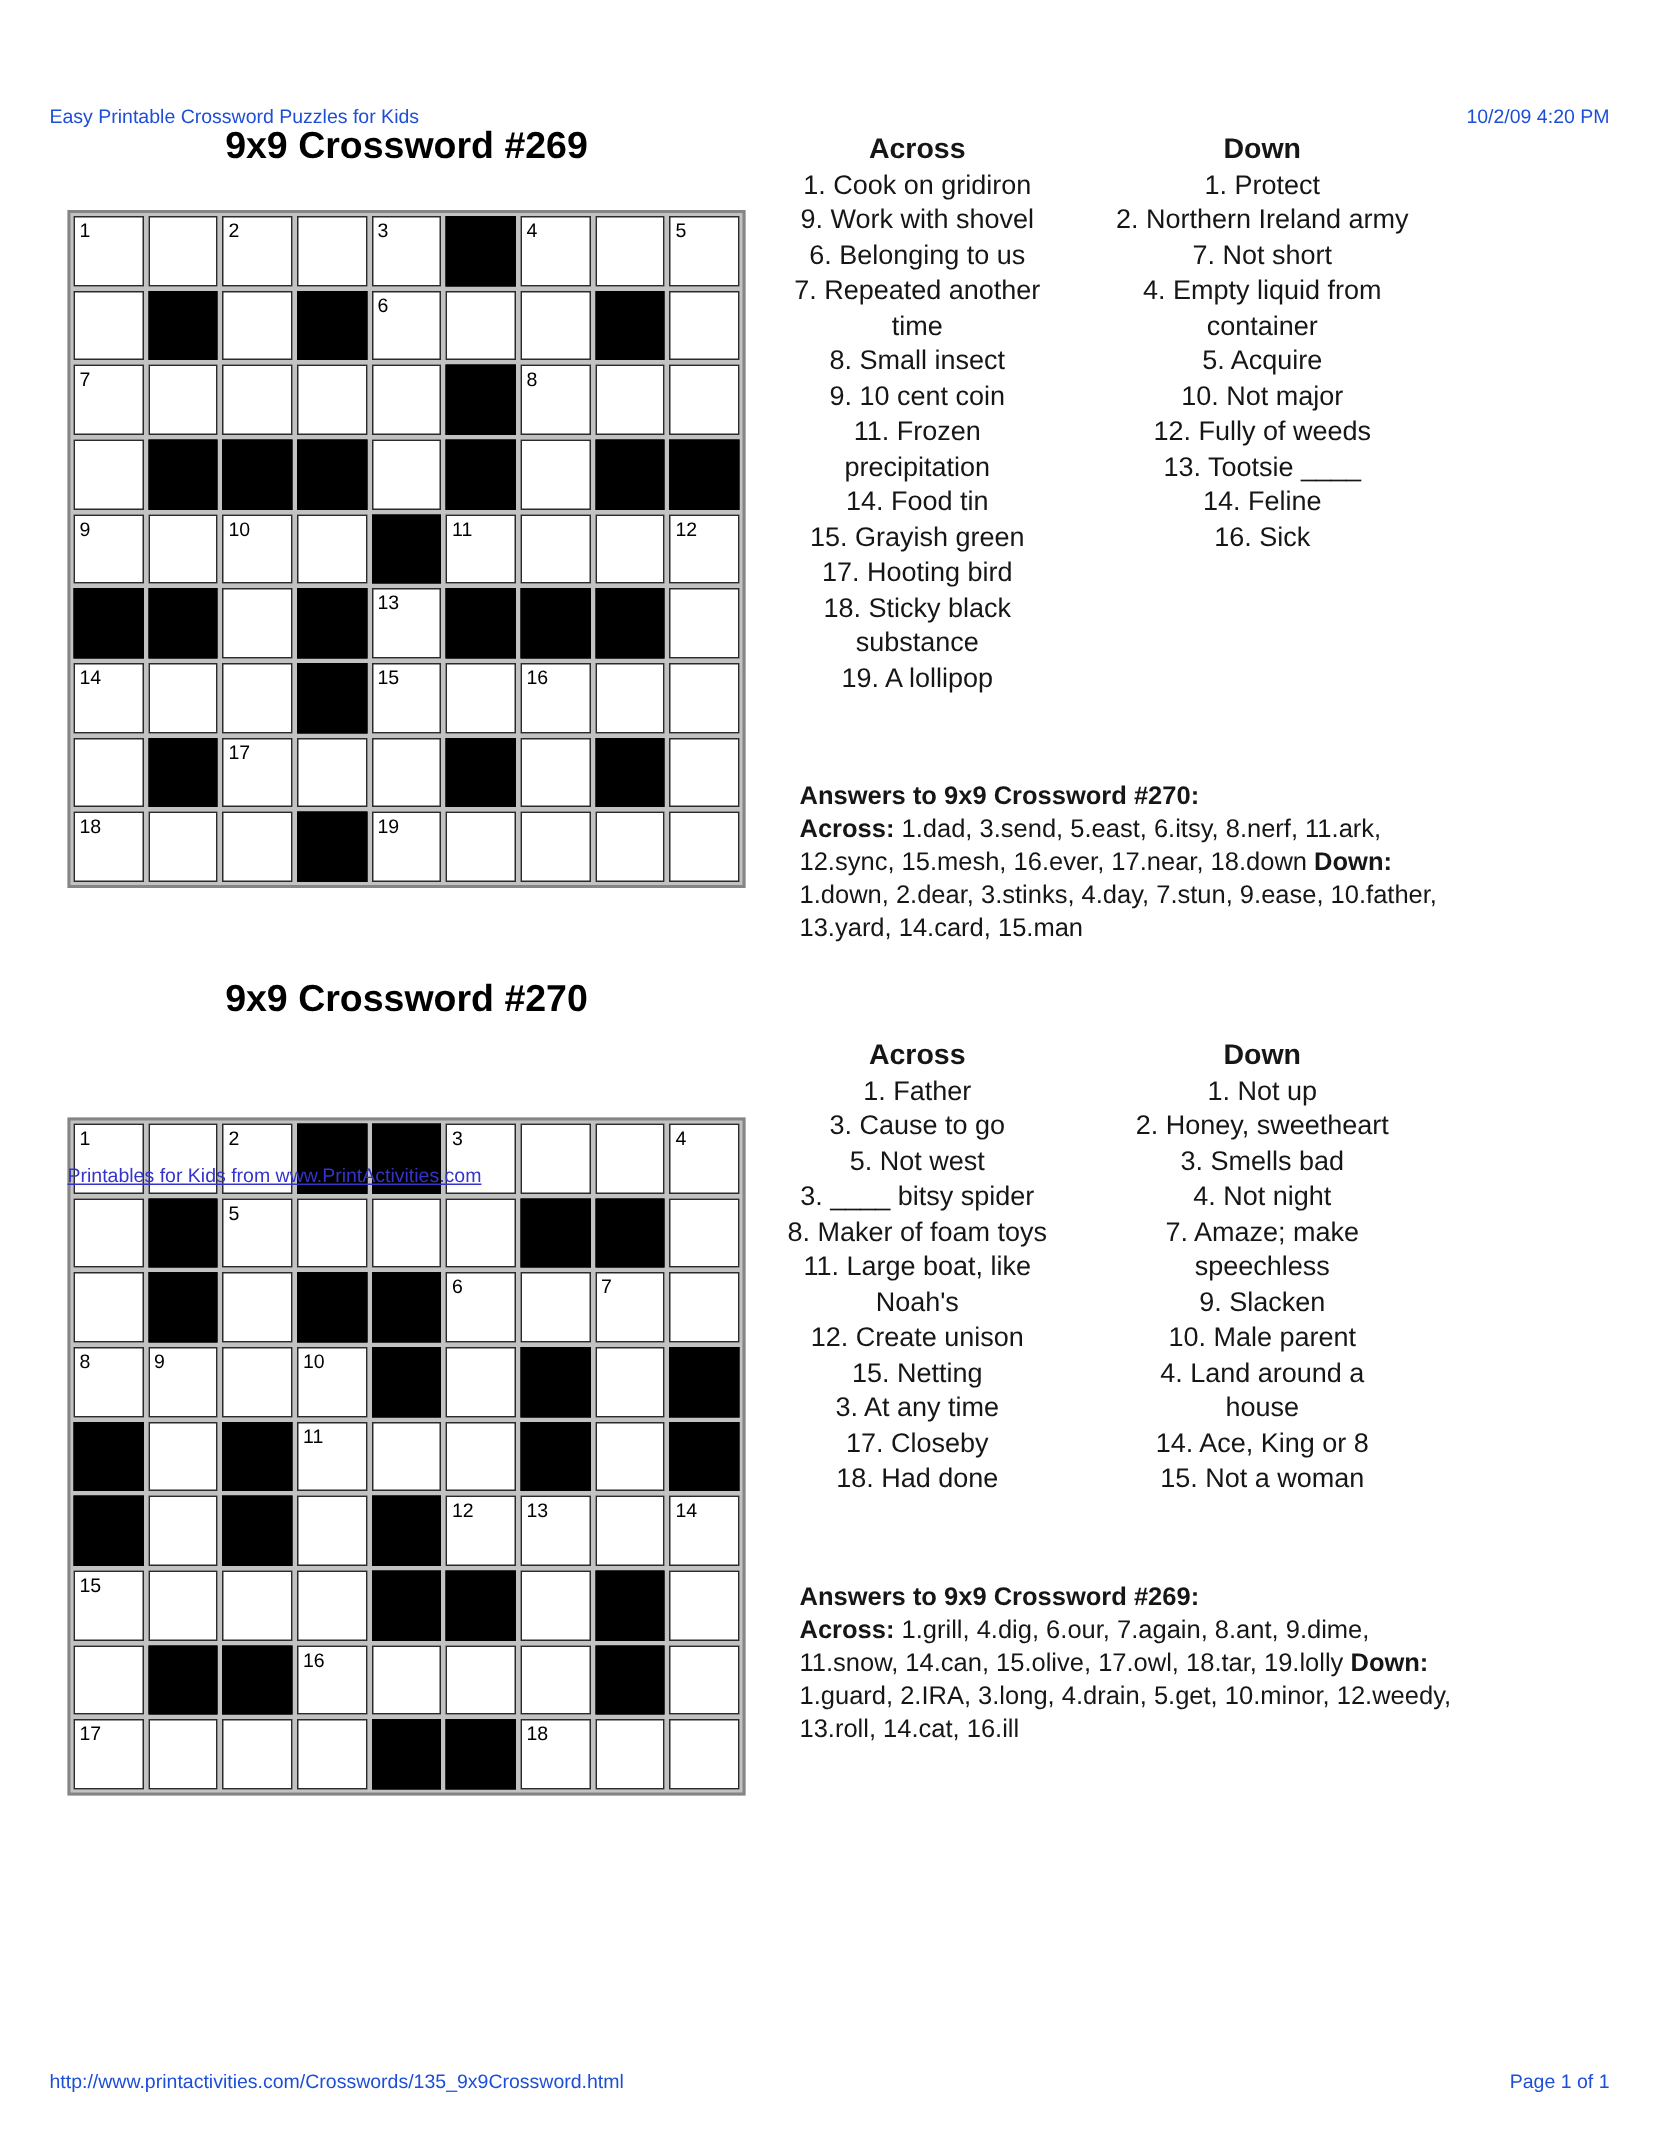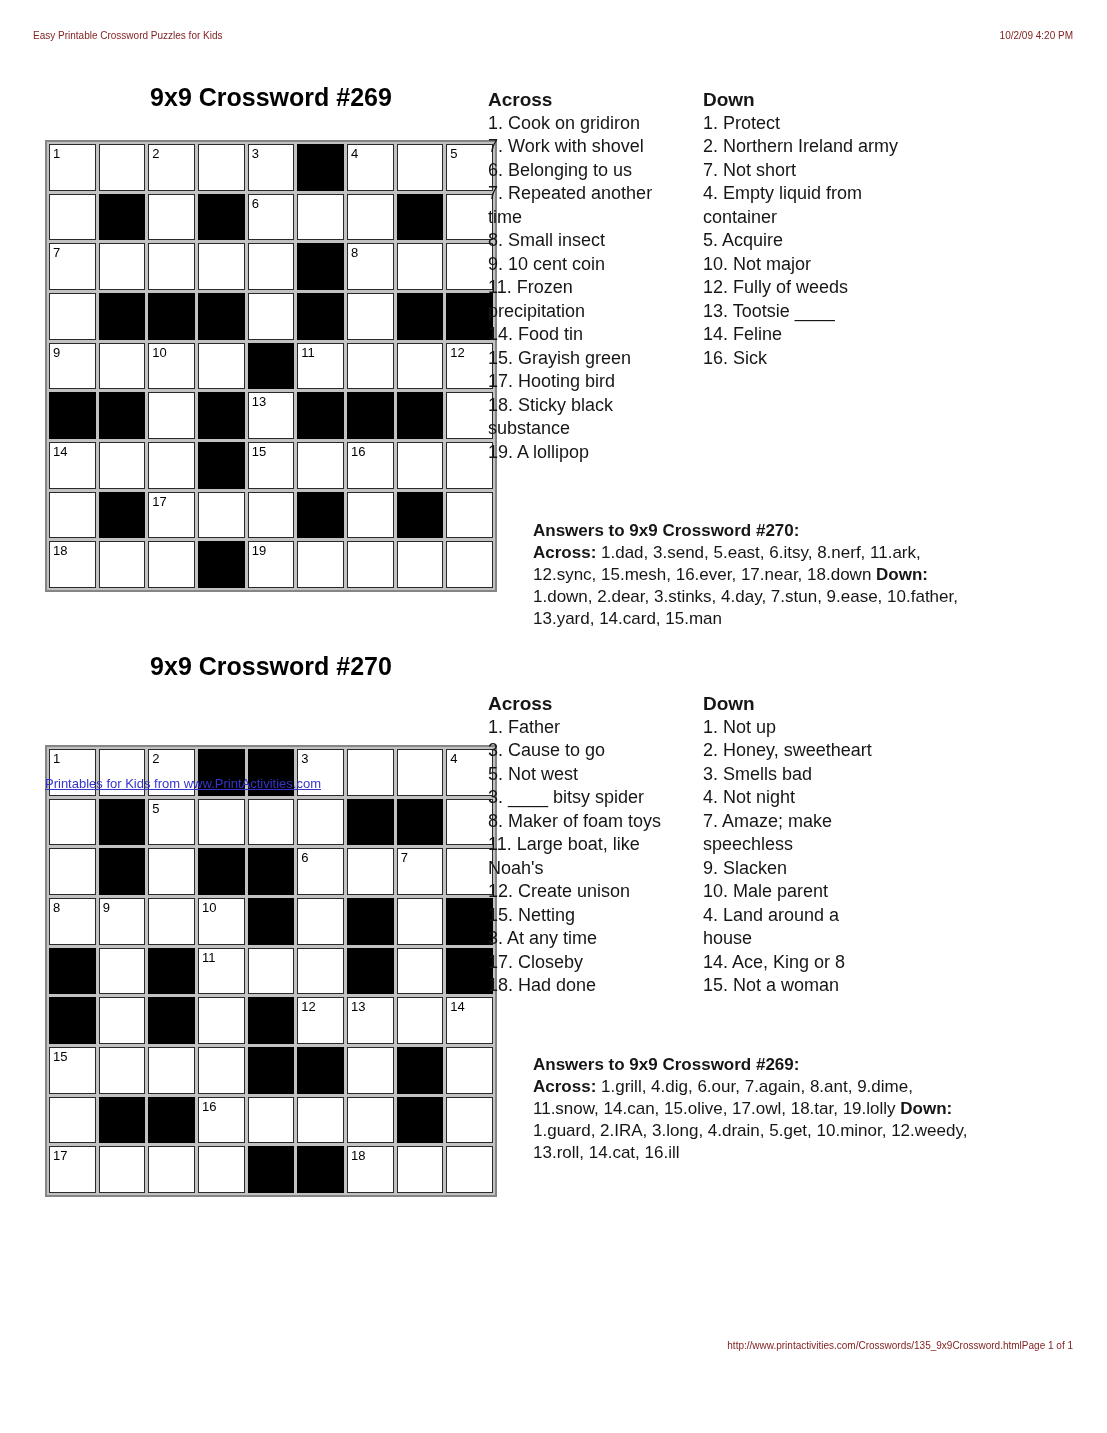--- a/index.html
+++ b/index.html
@@ -3,24 +3,24 @@
 <meta charset="utf-8">
 <style>
   html,body{margin:0;padding:0;}
   body{
     width:1107px;height:1433px;position:relative;background:#ffffff;
     font-family:"Liberation Sans", sans-serif;color:#111;
     -webkit-font-smoothing:antialiased;overflow:hidden;
   }
   .page-header,.page-footer{
     position:absolute;left:33px;width:1040px;display:flex;
-    justify-content:space-between;font-size:10px;color:#7f1d1d;
+    justify-content:space-between;font-size:13px;color:#1d4ed8;margin-top:40px;
   }
   .page-header{top:30px;}
-  .page-footer{top:1340px;justify-content:flex-end;}
+  .page-footer{top:1340px;}
 
   .puzzle-title{
     position:absolute;left:45px;width:452px;text-align:center;
     font-size:25px;font-weight:bold;color:#000;margin:0;
   }
   #title-0{top:83px;}
   #title-1{top:652px;}
 
   
   .xw-grid{
@@ -31,21 +31,21 @@
   }
   #grid-0{top:140px;}
   #grid-1{top:745px;}
   .cell{
     background:#fff;border:1px solid #2a2a2a;box-sizing:border-box;
     font-size:13px;line-height:1;padding:2px 0 0 3px;color:#000;
   }
   .cell.black{background:var(--black-cell,#000);border-color:var(--black-cell,#000);}
 
   
-  .clues{position:absolute;left:488px;display:flex;}
+  .clues{position:absolute;left:504px;display:flex;text-align:center;}
   #clues-0{top:88px;}
   #clues-1{top:692px;}
   .clue-col{font-size:18px;line-height:23.5px;color:#161616;}
   .clue-col.across{width:215px;}
   .clue-col.down{width:245px;}
   .clue-head{font-weight:bold;font-size:19px;}
   .clue-line{white-space:nowrap;}
 
   
   .answers{position:absolute;left:517px;font-size:17px;line-height:22px;color:#161616;margin-left:16px;}
@@ -152,21 +152,21 @@
     <div class="cell"></div>
     <div class="cell"></div>
     <div class="cell"></div>
   </div>
 
 <div class="clues" id="clues-0">
   <div class="clue-col across">
     <div class="clue-head">Across</div>
     <div>
         <div class="clue-line">1. Cook on gridiron</div>
-        <div class="clue-line">7. Work with shovel</div>
+        <div class="clue-line">9. Work with shovel</div>
         <div class="clue-line">6. Belonging to us</div>
         <div class="clue-line">7. Repeated another</div>
         <div class="clue-line">time</div>
         <div class="clue-line">8. Small insect</div>
         <div class="clue-line">9. 10 cent coin</div>
         <div class="clue-line">11. Frozen</div>
         <div class="clue-line">precipitation</div>
         <div class="clue-line">14. Food tin</div>
         <div class="clue-line">15. Grayish green</div>
         <div class="clue-line">17. Hooting bird</div>

